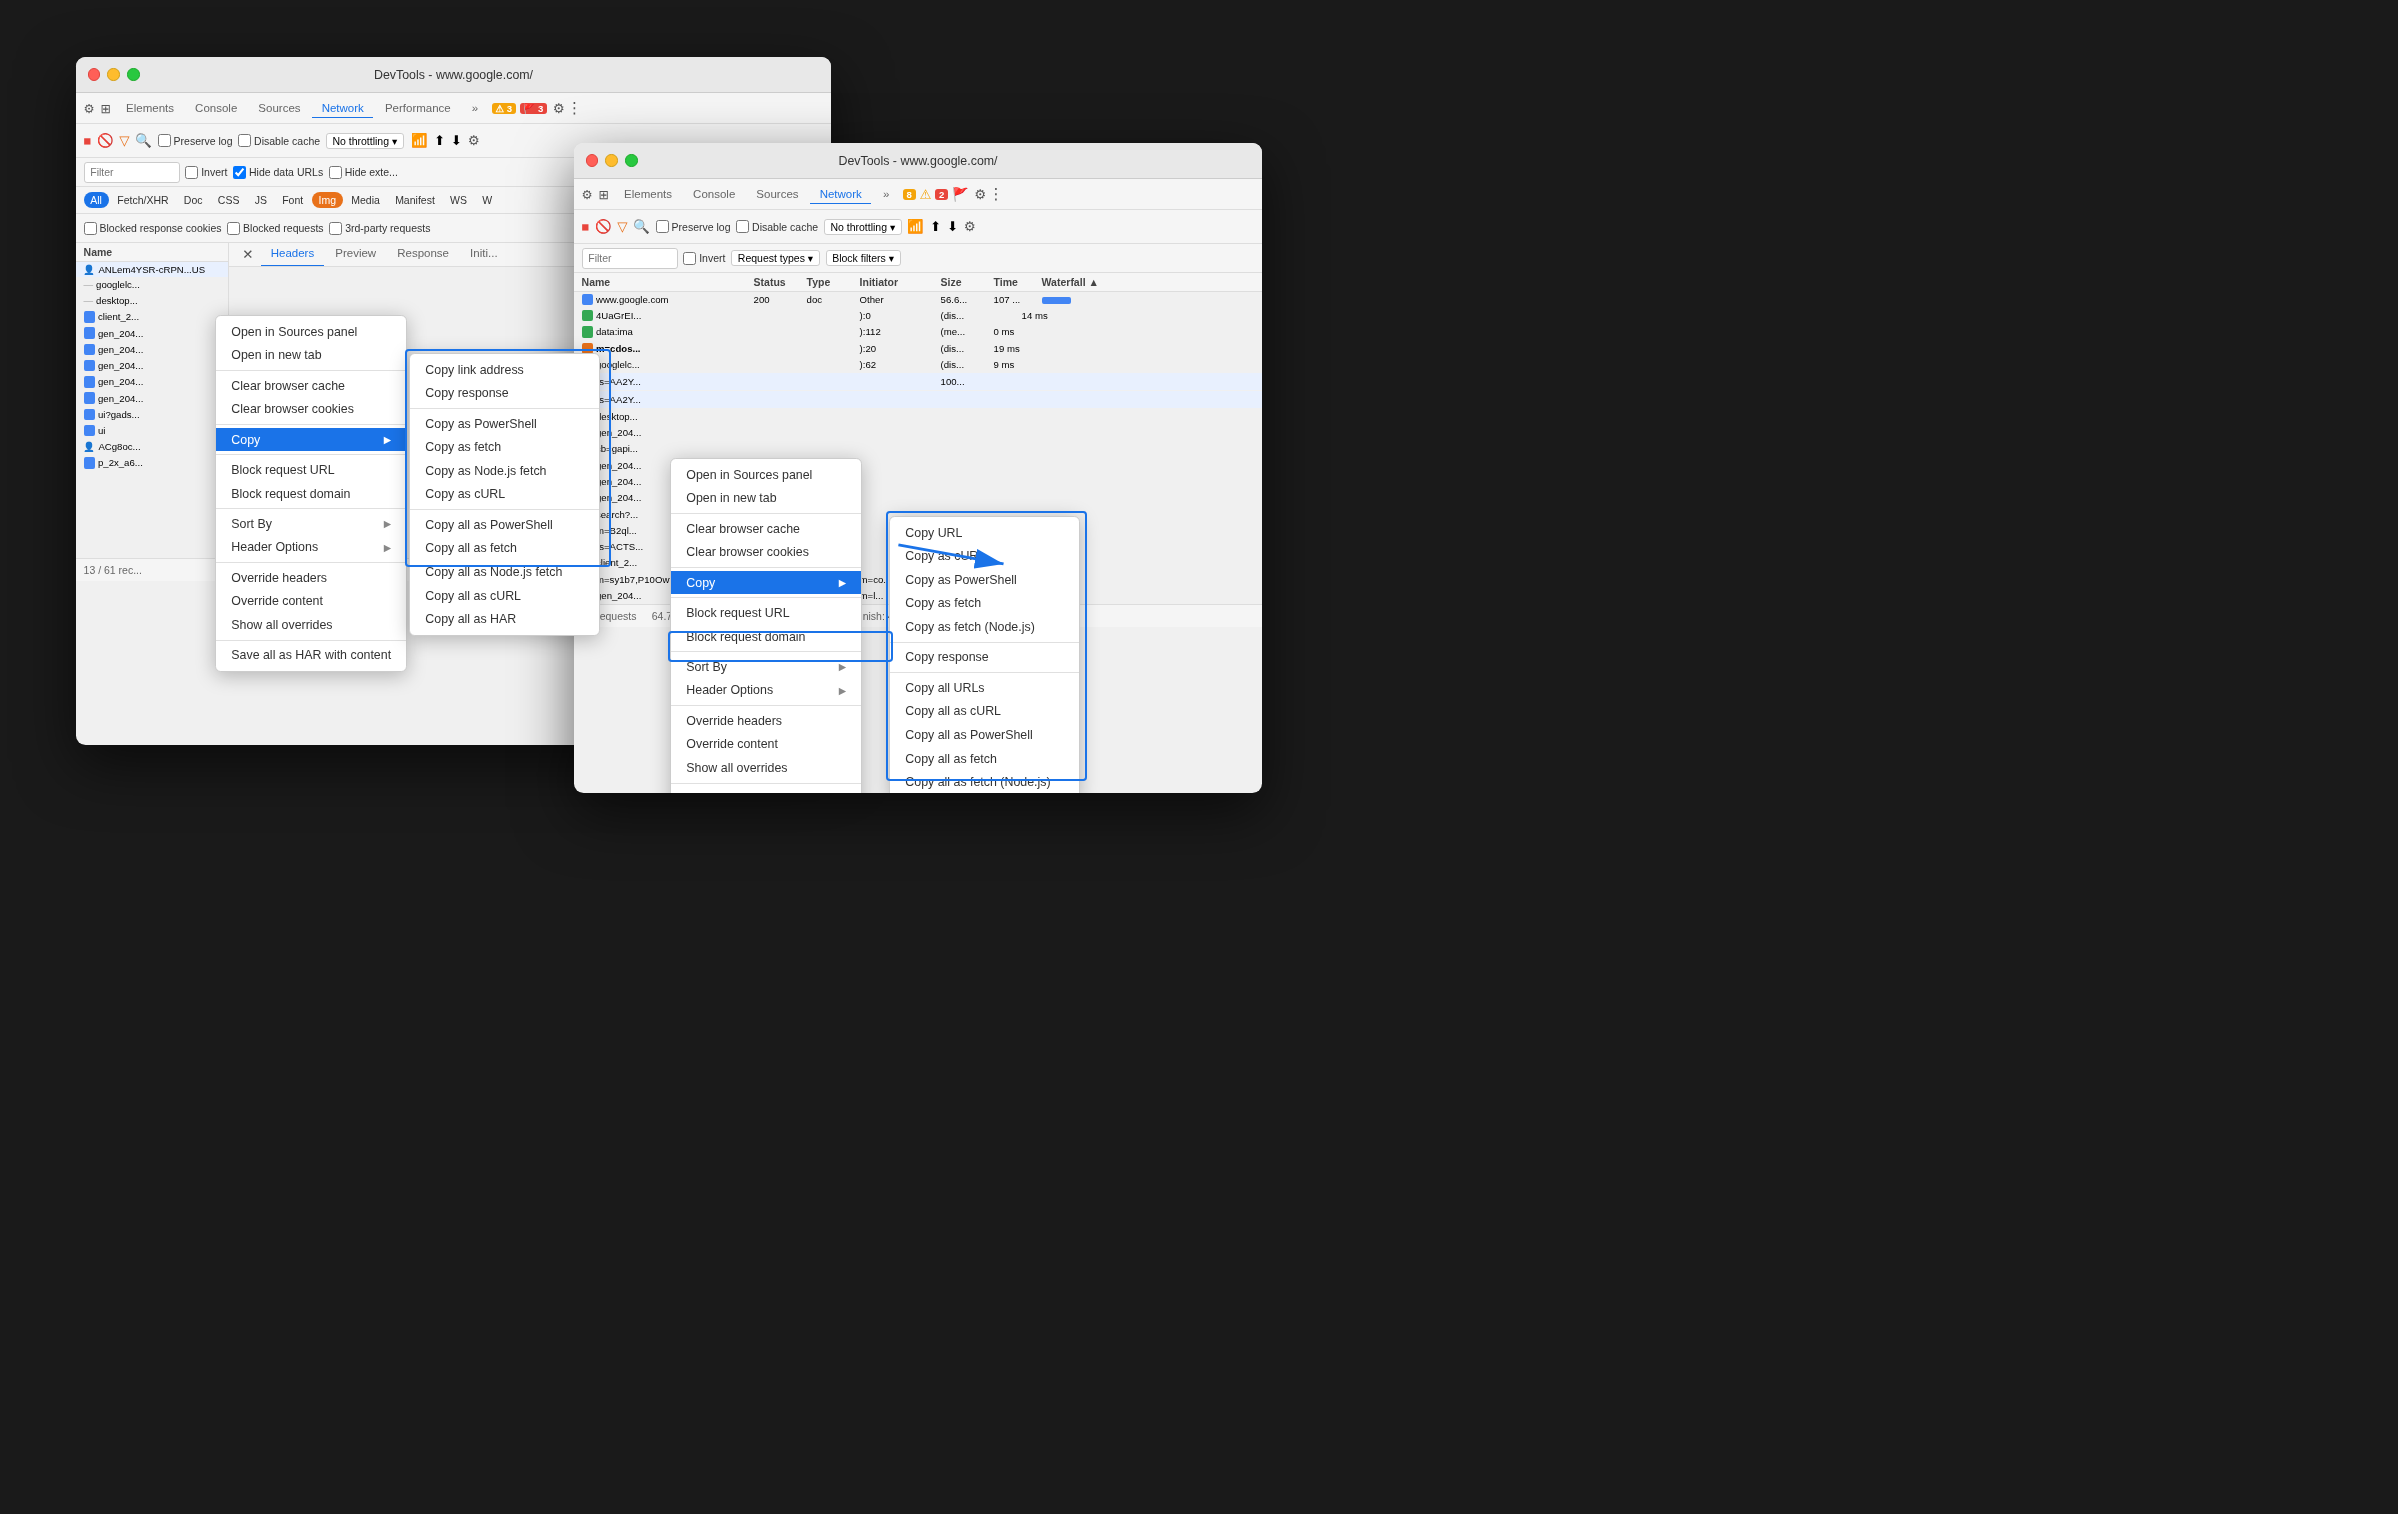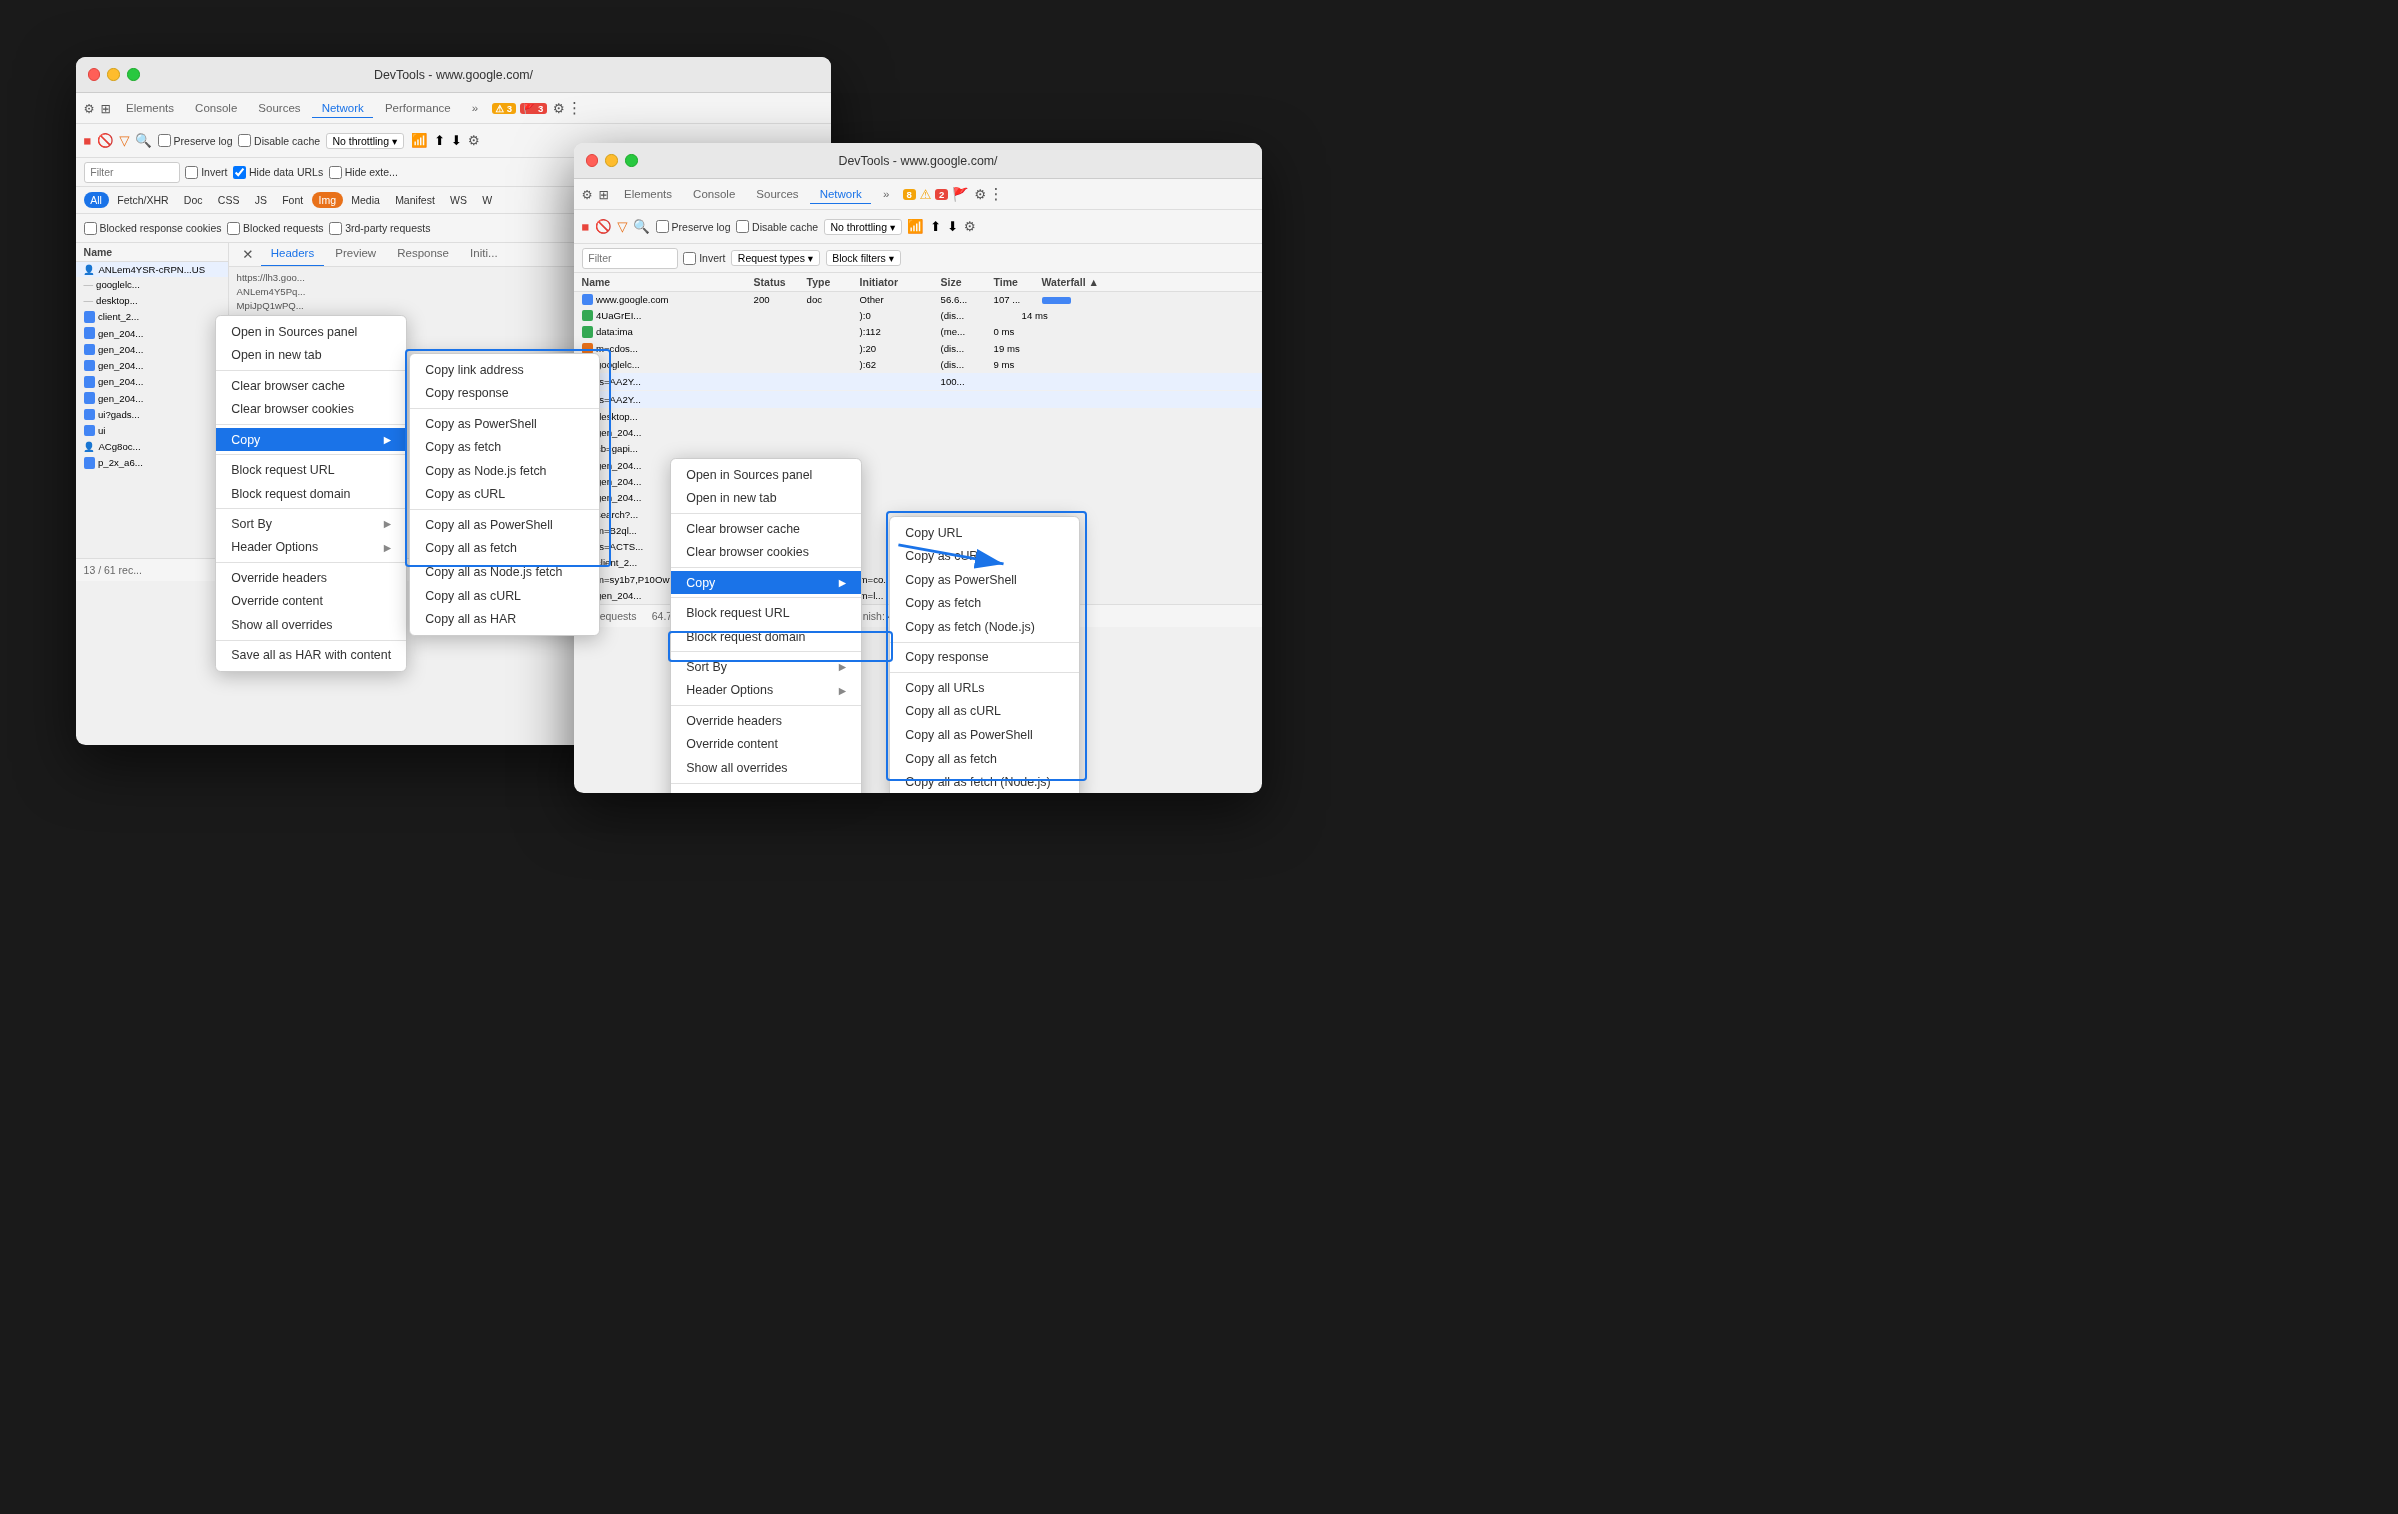--- a/index.html
+++ b/index.html
@@ -438,26 +438,20 @@
       </div>
     </div>
 
     <div style="flex:1;overflow:hidden;">
       <div class="panel-header-bar">
         <span style="cursor:pointer;font-size:13.4px;padding:3.8px 5.7px;color:#555;">✕</span>
         <span class="panel-tab active">Headers</span>
         <span class="panel-tab">Preview</span>
         <span class="panel-tab">Response</span>
         <span class="panel-tab">Initi...</span>
-      </div>
-      <div class="panel-section">
-        <div style="font-size:9.6px;color:#555;margin-bottom:2.9px;">https://lh3.goo...</div>
-        <div style="font-size:9.6px;color:#555;margin-bottom:2.9px;">ANLem4Y5Pq...</div>
-        <div style="font-size:9.6px;color:#555;margin-bottom:2.9px;">MpiJpQ1wPQ...</div>
-        <div style="font-size:9.6px;color:#555;">: <strong>GET</strong></div>
       </div>
     </div>
   </div>
 
   <div class="status-bar">
     <span>13 / 61 rec...</span>
   </div>
 
   <div class="ctx-menu" style="top:258px;left:139px;">
     <div class="ctx-item">Open in Sources panel</div>
@@ -599,21 +593,21 @@
         data:ima
       </span>
       <span style="width:53px;flex-shrink:0;"></span>
       <span style="width:53px;flex-shrink:0;"></span>
       <span style="width:81px;flex-shrink:0;">):112</span>
       <span style="width:53px;flex-shrink:0;">(me...</span>
       <span style="width:48px;flex-shrink:0;">0 ms</span>
       <span style="flex:1;"></span>
     </div>
     <div class="net-row" style="font-size:9.6px;">
-      <span style="width:172px;flex-shrink:0;display:flex;align-items:flex-end;gap:2.9px;">
+      <span style="width:172px;flex-shrink:0;display:flex;align-items:flex-end;gap:2.9px;font-weight:bold;">
         <span style="width:11.5px;height:11.5px;background:#e8711a;border-radius:1.9px;display:inline-block;flex-shrink:0;"></span>
         m=cdos...
       </span>
       <span style="width:53px;flex-shrink:0;"></span>
       <span style="width:53px;flex-shrink:0;"></span>
       <span style="width:81px;flex-shrink:0;">):20</span>
       <span style="width:53px;flex-shrink:0;">(dis...</span>
       <span style="width:48px;flex-shrink:0;">19 ms</span>
       <span style="flex:1;"></span>
     </div>

